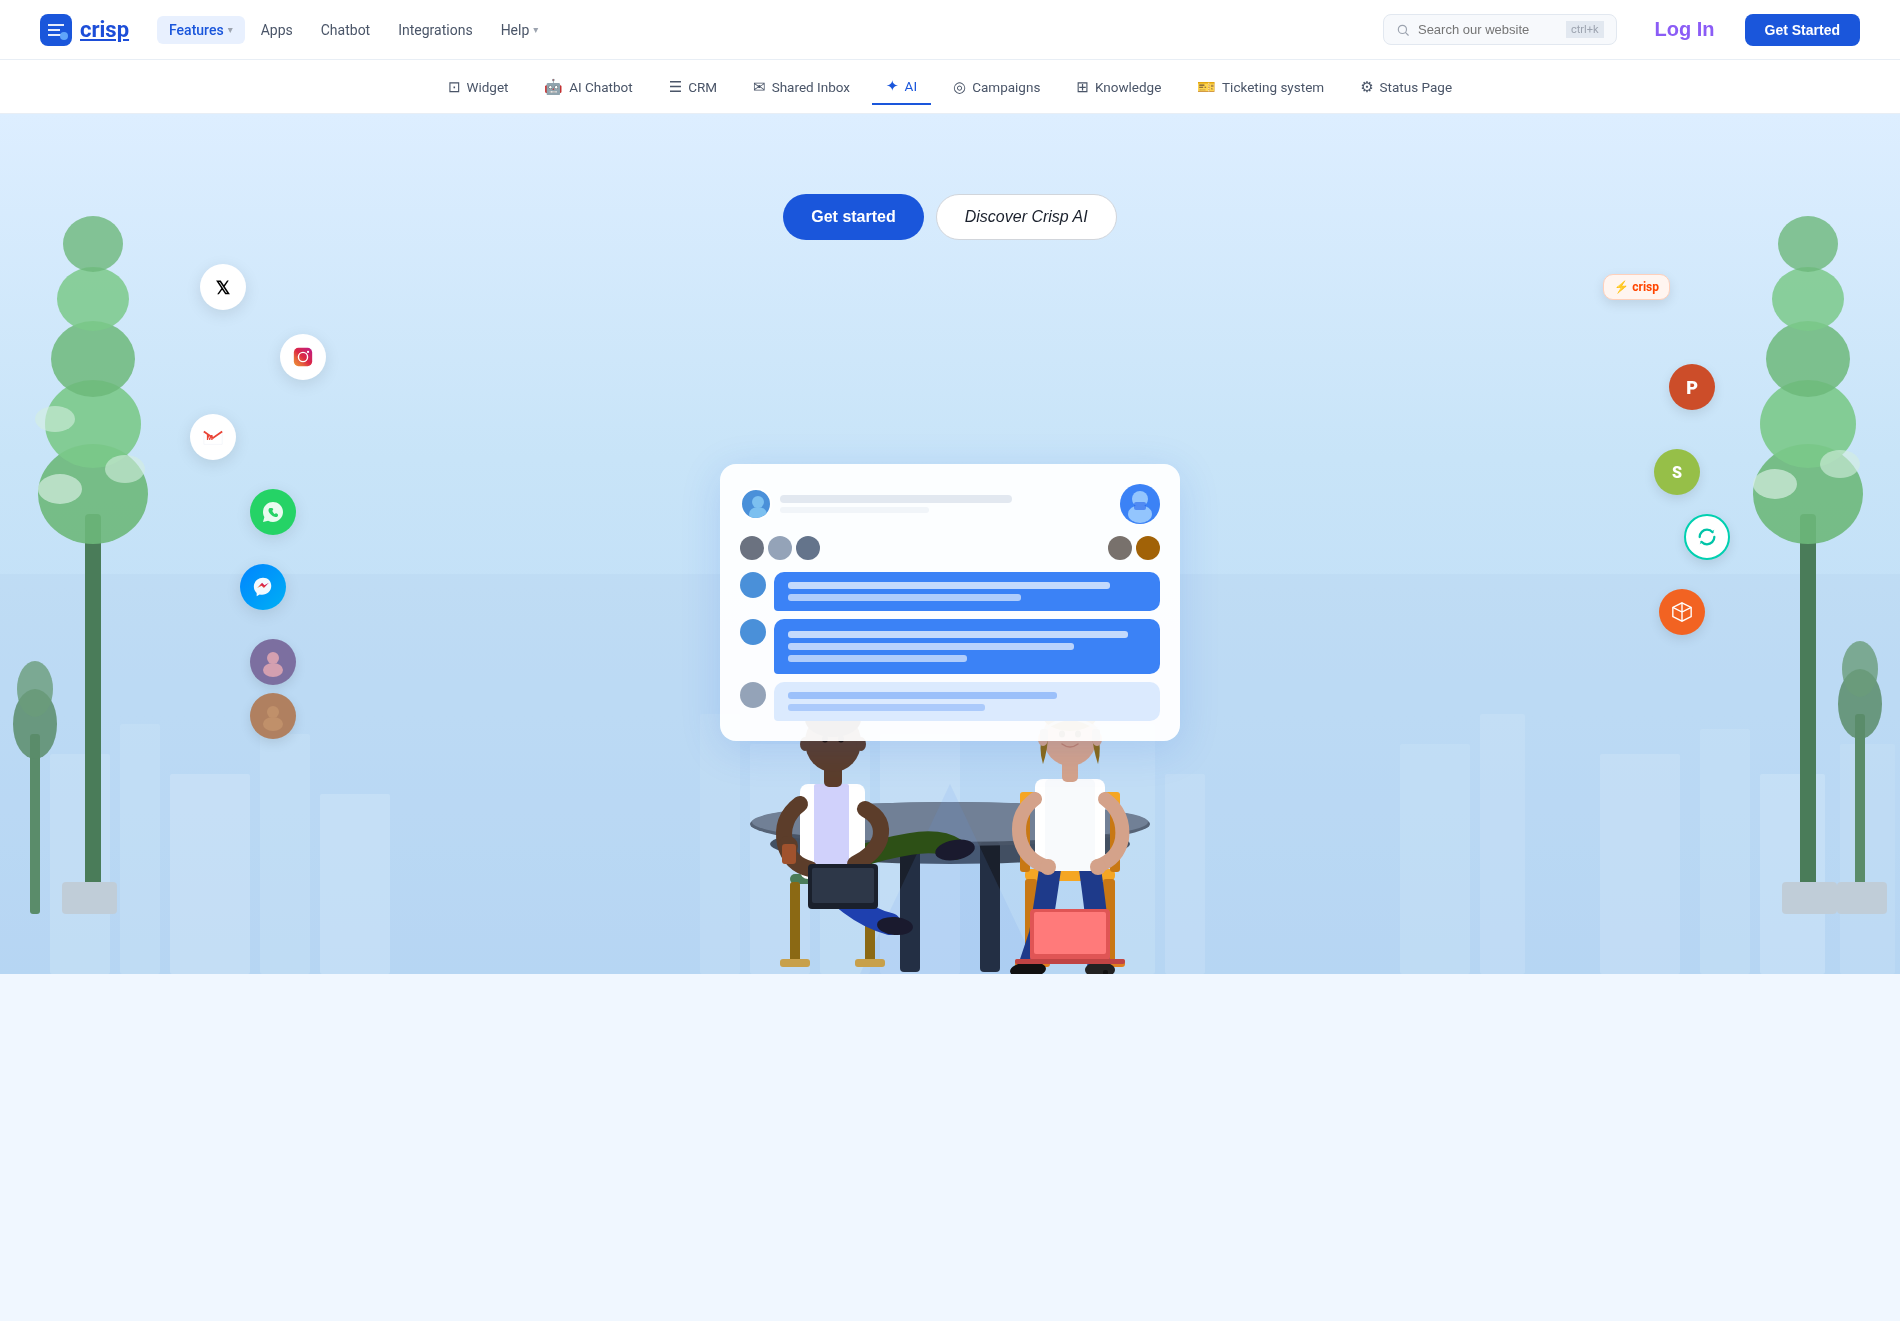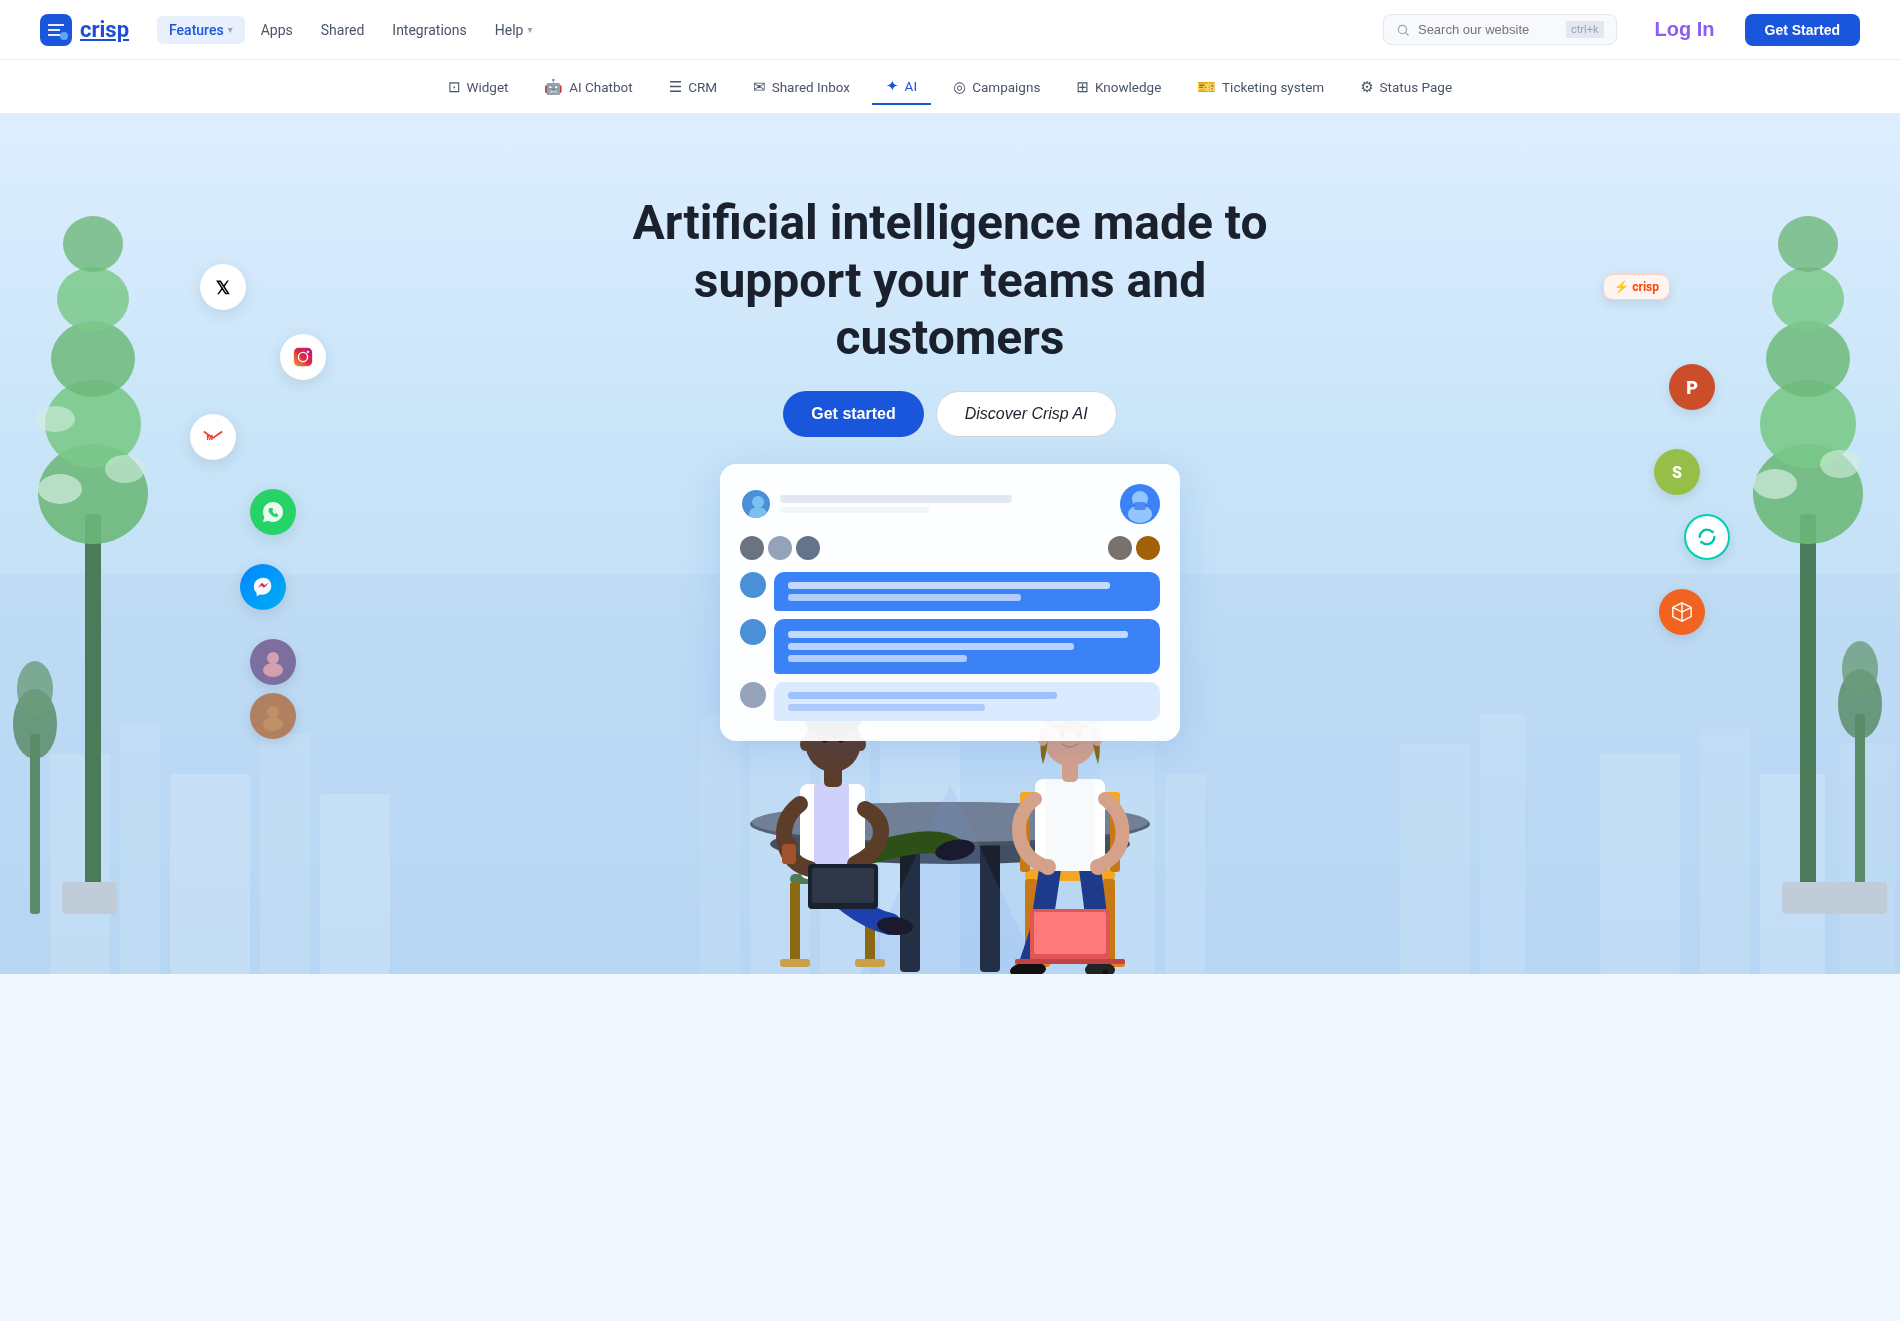--- a/index.html
+++ b/index.html
@@ -247,21 +247,21 @@
   </div>
   <div class="nav-links">
     <div class="nav-link active">
       <span>Features</span>
       <span class="chevron">▾</span>
     </div>
     <div class="nav-link">
       <span>Apps</span>
     </div>
     <div class="nav-link">
-      <span>Shared</span>
+      <span>Chatbot</span>
     </div>
     <div class="nav-link">
       <span>Integrations</span>
     </div>
     <div class="nav-link">
       <span>Help</span>
       <span class="chevron">▾</span>
     </div>
   </div>
   <div class="search-bar">
@@ -381,21 +381,20 @@
       <rect x="155" y="600" width="10" height="200" fill="#5a8c6a" rx="3"></rect>
       <ellipse cx="160" cy="590" rx="22" ry="35" fill="#5a8c6a" opacity="0.85"></ellipse>
       <ellipse cx="160" cy="555" rx="18" ry="28" fill="#6a9c7a" opacity="0.8"></ellipse>
 
       <rect x="82" y="768" width="55" height="32" fill="#c0cdd8" rx="4"></rect>
       <rect x="137" y="768" width="50" height="32" fill="#c0cdd8" rx="4"></rect>
     </svg>
   </div>
 
   <div class="hero-content">
-    <h1 class="hero-title">Artificial intelligence made to support your teams and customers</h1>
     <div class="hero-buttons">
       <button class="btn-hero-primary">Get started</button>
       <button class="btn-hero-secondary">Discover Crisp AI</button>
     </div>
   </div>
 
   <div class="float-icon fi-x" style="top:150px; left:200px; z-index:8;">
     <span style="font-size:18px; font-weight:900; color:#000;">𝕏</span>
   </div>
   <div class="float-icon fi-insta" style="top:220px; left:280px; z-index:8;">

